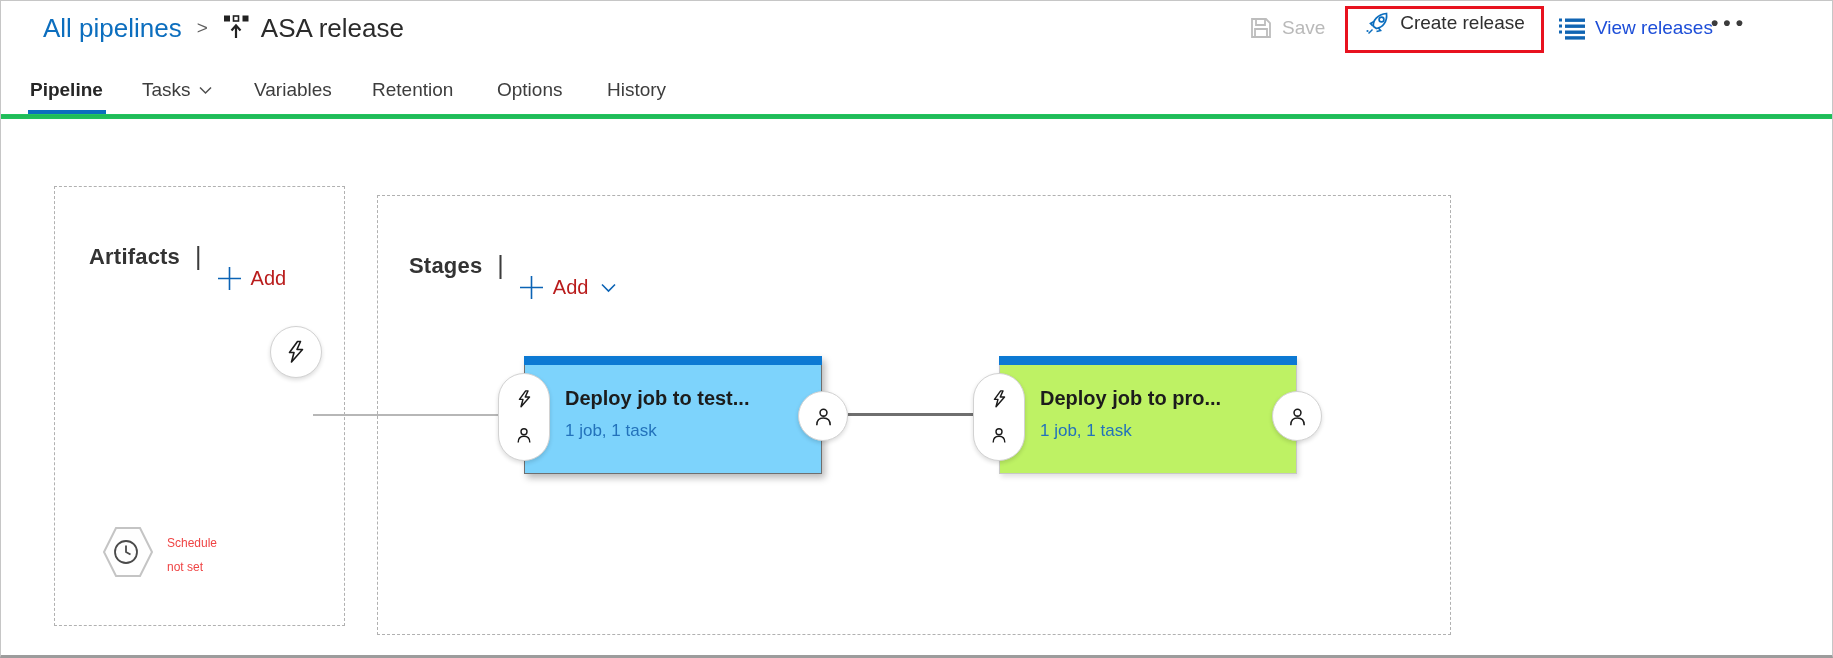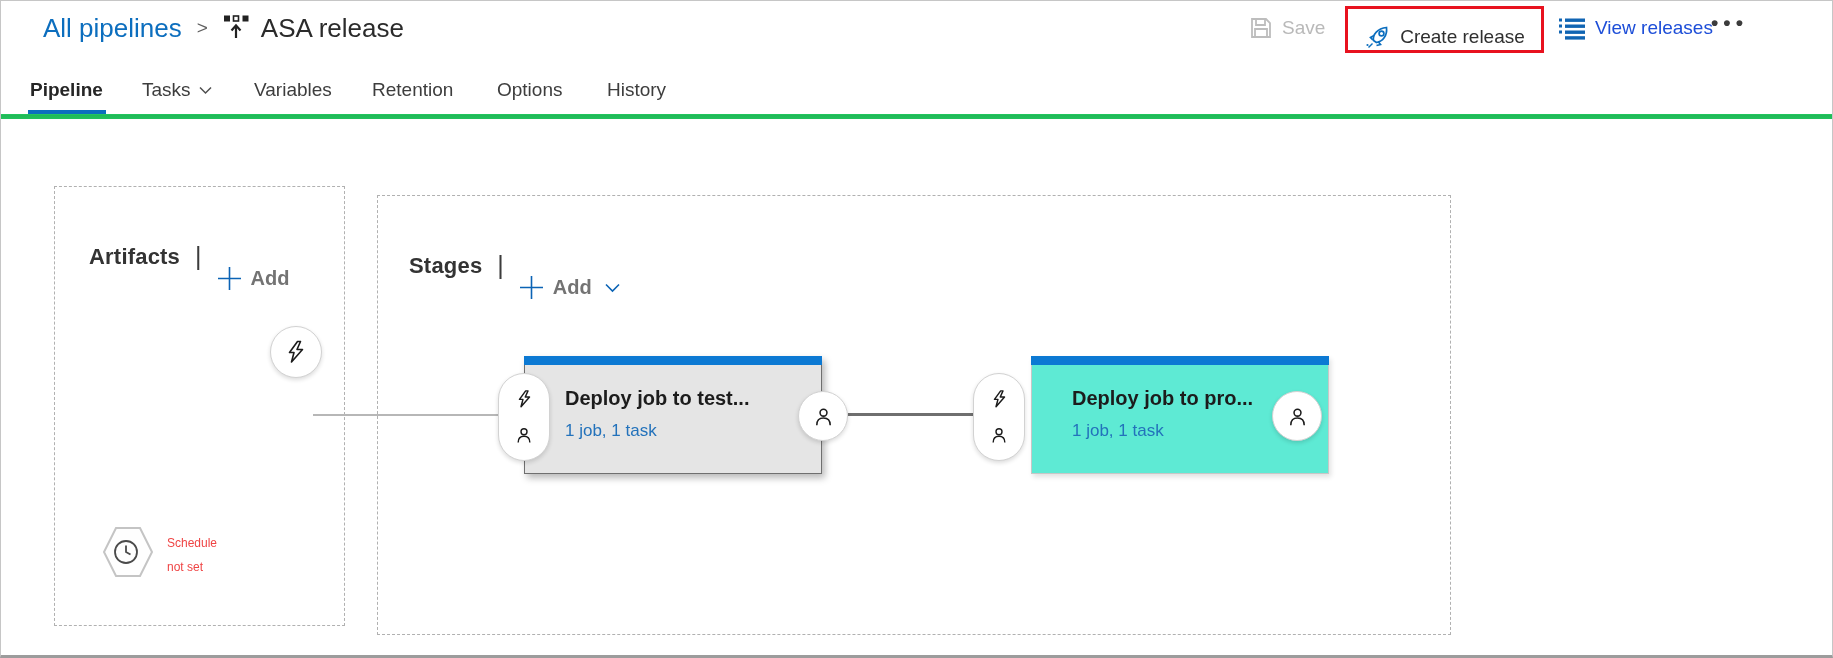--- a/index.html
+++ b/index.html
@@ -9,58 +9,58 @@
   
   .breadcrumb{position:absolute;left:30px;top:8px;height:38px;display:flex;align-items:center;font-size:26px;white-space:nowrap;margin-left:12px;}
   .crumb-link{color:#0c6ebe;cursor:pointer;text-decoration:none;}
   .crumb-sep{color:#5f5f5f;font-size:19px;margin:0 15px;}
   .crumb-icon{margin-right:11px;display:flex;align-items:center;}
   .crumb-current{color:#2b2b2b;}
   .tool{position:absolute;display:flex;align-items:center;gap:9px;font-size:19px;white-space:nowrap;cursor:pointer;}
   .tool .ticon{display:flex;align-items:center;}
   .save{left:1248px;top:15px;color:#b9b9b9;cursor:default;}
   .highlight-box{position:absolute;left:1344px;top:5px;width:199px;height:47px;
-        border:3px solid #e8121f;box-sizing:border-box;display:flex;align-items:flex-end;justify-content:center;}
+        border:3px solid #e8121f;box-sizing:border-box;display:flex;align-items:flex-start;justify-content:center;}
   .create{position:static;color:#2f2f2f;}
   .viewrel{left:1557px;top:15px;color:#1d4ed8;}
   .more{left:1710px;top:10px;font-size:21px;font-weight:700;letter-spacing:5px;color:#3c3c3c;}
   
   .tabbar{position:absolute;left:0;top:70px;width:100%;height:43px;border-bottom:5px solid #22c55e;}
   .tabbar:after{content:"";position:absolute;left:0;top:44px;width:100%;height:5px;
         background:linear-gradient(rgba(0,0,0,.07),rgba(0,0,0,0));}
   .tab{position:absolute;top:8px;font-size:19px;color:#3d3d3d;cursor:pointer;display:flex;align-items:center;gap:8px;}
   .tab.active{font-weight:700;color:#262626;}
   .tab-underline{position:absolute;left:27px;bottom:0;width:78px;height:4px;background:#0c6ebe;}
   
   .panel{position:absolute;border:1px dashed #b1b1b1;background:#fff;box-sizing:border-box;}
   .panel-artifacts{left:53px;top:185px;width:291px;height:440px;}
   .panel-stages{left:376px;top:194px;width:1074px;height:440px;}
   .panel-head{position:absolute;display:flex;align-items:center;font-size:22px;color:#333;}
   .panel-title{font-weight:700;letter-spacing:.2px;}
   .panel-pipe{font-weight:300;color:#3c3c3c;font-size:25px;margin:0 15px;position:relative;top:-1px;}
-  .add-btn{display:flex;align-items:center;gap:9px;color:#737373;font-weight:700;font-size:20px;cursor:pointer;margin-top:43px;}
+  .add-btn{display:flex;align-items:center;gap:9px;color:#b91c1c;font-weight:400;font-size:20px;cursor:pointer;margin-top:43px;}
   
   .artifact-card{position:absolute;left:99px;top:340px;width:213px;height:132px;background:#fff;
         border:1px solid #e2e2e2;border-radius:10px;box-shadow:1px 3px 7px rgba(0,0,0,.16);cursor:pointer;}
   .artifact-icon{position:absolute;left:22px;top:18px;}
   .artifact-name{position:absolute;left:22px;top:56px;font-size:19px;line-height:25px;color:#333;}
   .badge{position:absolute;background:#fff;border:1px solid #d2d2d2;display:flex;align-items:center;
         justify-content:center;box-shadow:0 2px 4px rgba(0,0,0,.14);box-sizing:border-box;}
   .badge-circle{border-radius:50%;}
   .cd-badge{left:269px;top:325px;width:52px;height:52px;cursor:pointer;}
   
   .schedule{position:absolute;left:100px;top:524px;display:flex;cursor:pointer;}
   .sched-text{position:absolute;left:66px;top:6px;font-size:12px;line-height:24px;color:#ef4444;white-space:nowrap;}
   
   .conn1{position:absolute;left:312px;top:413px;width:186px;height:2px;background:#b7b7b7;}
   .conn2{position:absolute;left:847px;top:412px;width:131px;height:3px;background:#6f6f6f;}
   
   .stage-card{position:absolute;top:355px;width:298px;height:118px;box-sizing:border-box;cursor:pointer;}
-  .stage-card.selected{left:523px;background:#e5e5e5;border:1px solid #6f6f6f;box-shadow:3px 4px 7px rgba(0,0,0,.28);}
-  .stage-card.normal{left:1030px;background:#5eead4;border:1px solid #c7c7c7;box-shadow:2px 3px 5px rgba(0,0,0,.12);}
+  .stage-card.selected{left:523px;background:#7dd3fc;border:1px solid #6f6f6f;box-shadow:3px 4px 7px rgba(0,0,0,.28);}
+  .stage-card.normal{left:998px;background:#bef264;border:1px solid #c7c7c7;box-shadow:2px 3px 5px rgba(0,0,0,.12);}
   .stage-top{position:absolute;left:-1px;right:-1px;top:-1px;height:9px;background:#0c79d3;}
   .stage-title{position:absolute;left:40px;top:30px;font-size:20px;font-weight:700;color:#1c1c1c;white-space:nowrap;}
   .stage-meta{position:absolute;left:40px;top:64px;font-size:17px;color:#2372bb;cursor:pointer;}
   .pill-badge{position:absolute;top:372px;width:52px;height:88px;border-radius:26px;flex-direction:column;
         justify-content:space-evenly;cursor:pointer;}
   .pill-1{left:497px;} .pill-2{left:972px;}
   .person-badge{top:390px;width:50px;height:50px;cursor:pointer;}
   .pb-1{left:797px;} .pb-2{left:1271px;}
   svg{display:block;}
 </style>

